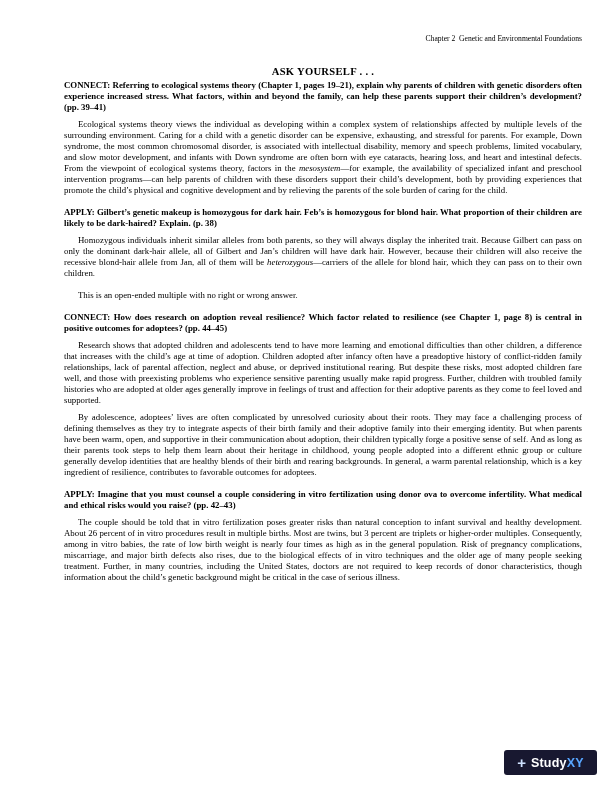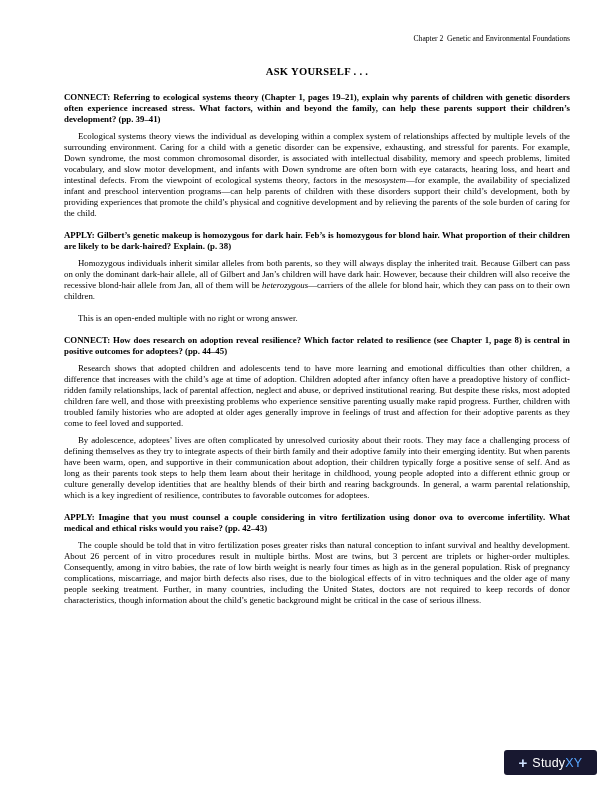--- a/index.html
+++ b/index.html
@@ -5,37 +5,37 @@
   * { margin: 0; padding: 0; box-sizing: border-box; }
   html, body { background: #ffffff; }
   .page {
     position: relative;
     width: 612px;
     height: 792px;
     margin: 0 auto;
     background: #ffffff;
     font-family: "Liberation Serif", serif;
     color: #000000;
-    padding: 34px 42px 0 64px;
+    padding: 34px 30px 0 64px;
     overflow: hidden;
   }
   .running-head {
     text-align: right;
     font-size: 7.6px;
     line-height: 9px;
     white-space: pre;
     color: #000000;
   }
   .title {
     text-align: center;
     font-size: 10.6px;
     font-weight: bold;
     letter-spacing: 0.3px;
     margin-top: 23px;
-    margin-bottom: 15px;
+    margin-bottom: 3px;
   }
   .content {
     font-size: 8.8px;
     line-height: 11px;
     text-align: justify;
   }
   .qa-section { margin-bottom: 11px; font-family: Liberation Serif, serif; }
   .question { font-weight: bold; }
   .answer { text-indent: 14px; margin-top: 6px; }
   .answer i { font-style: italic; }
@@ -53,21 +53,21 @@
     gap: 5px;
     font-family: "Liberation Sans", sans-serif;
   }
   .brand-logo .plus {
     color: #cfe2ff;
     font-size: 15px;
     font-weight: bold;
     line-height: 1;
     margin-top: -1px;
   }
-  .brand-logo .word { font-size: 12.5px; font-weight: normal; letter-spacing: 0.2px; }
+  .brand-logo .word { font-size: 12.5px; font-weight: bold; letter-spacing: 0.2px; }
   .brand-logo .study { color: #ffffff; }
   .brand-logo .xy { color: #58a6ff; }
 </style>
 </head>
 <body>
 
 <div class="page">
 
   <div class="running-head">Chapter 2  Genetic and Environmental Foundations</div>
 

